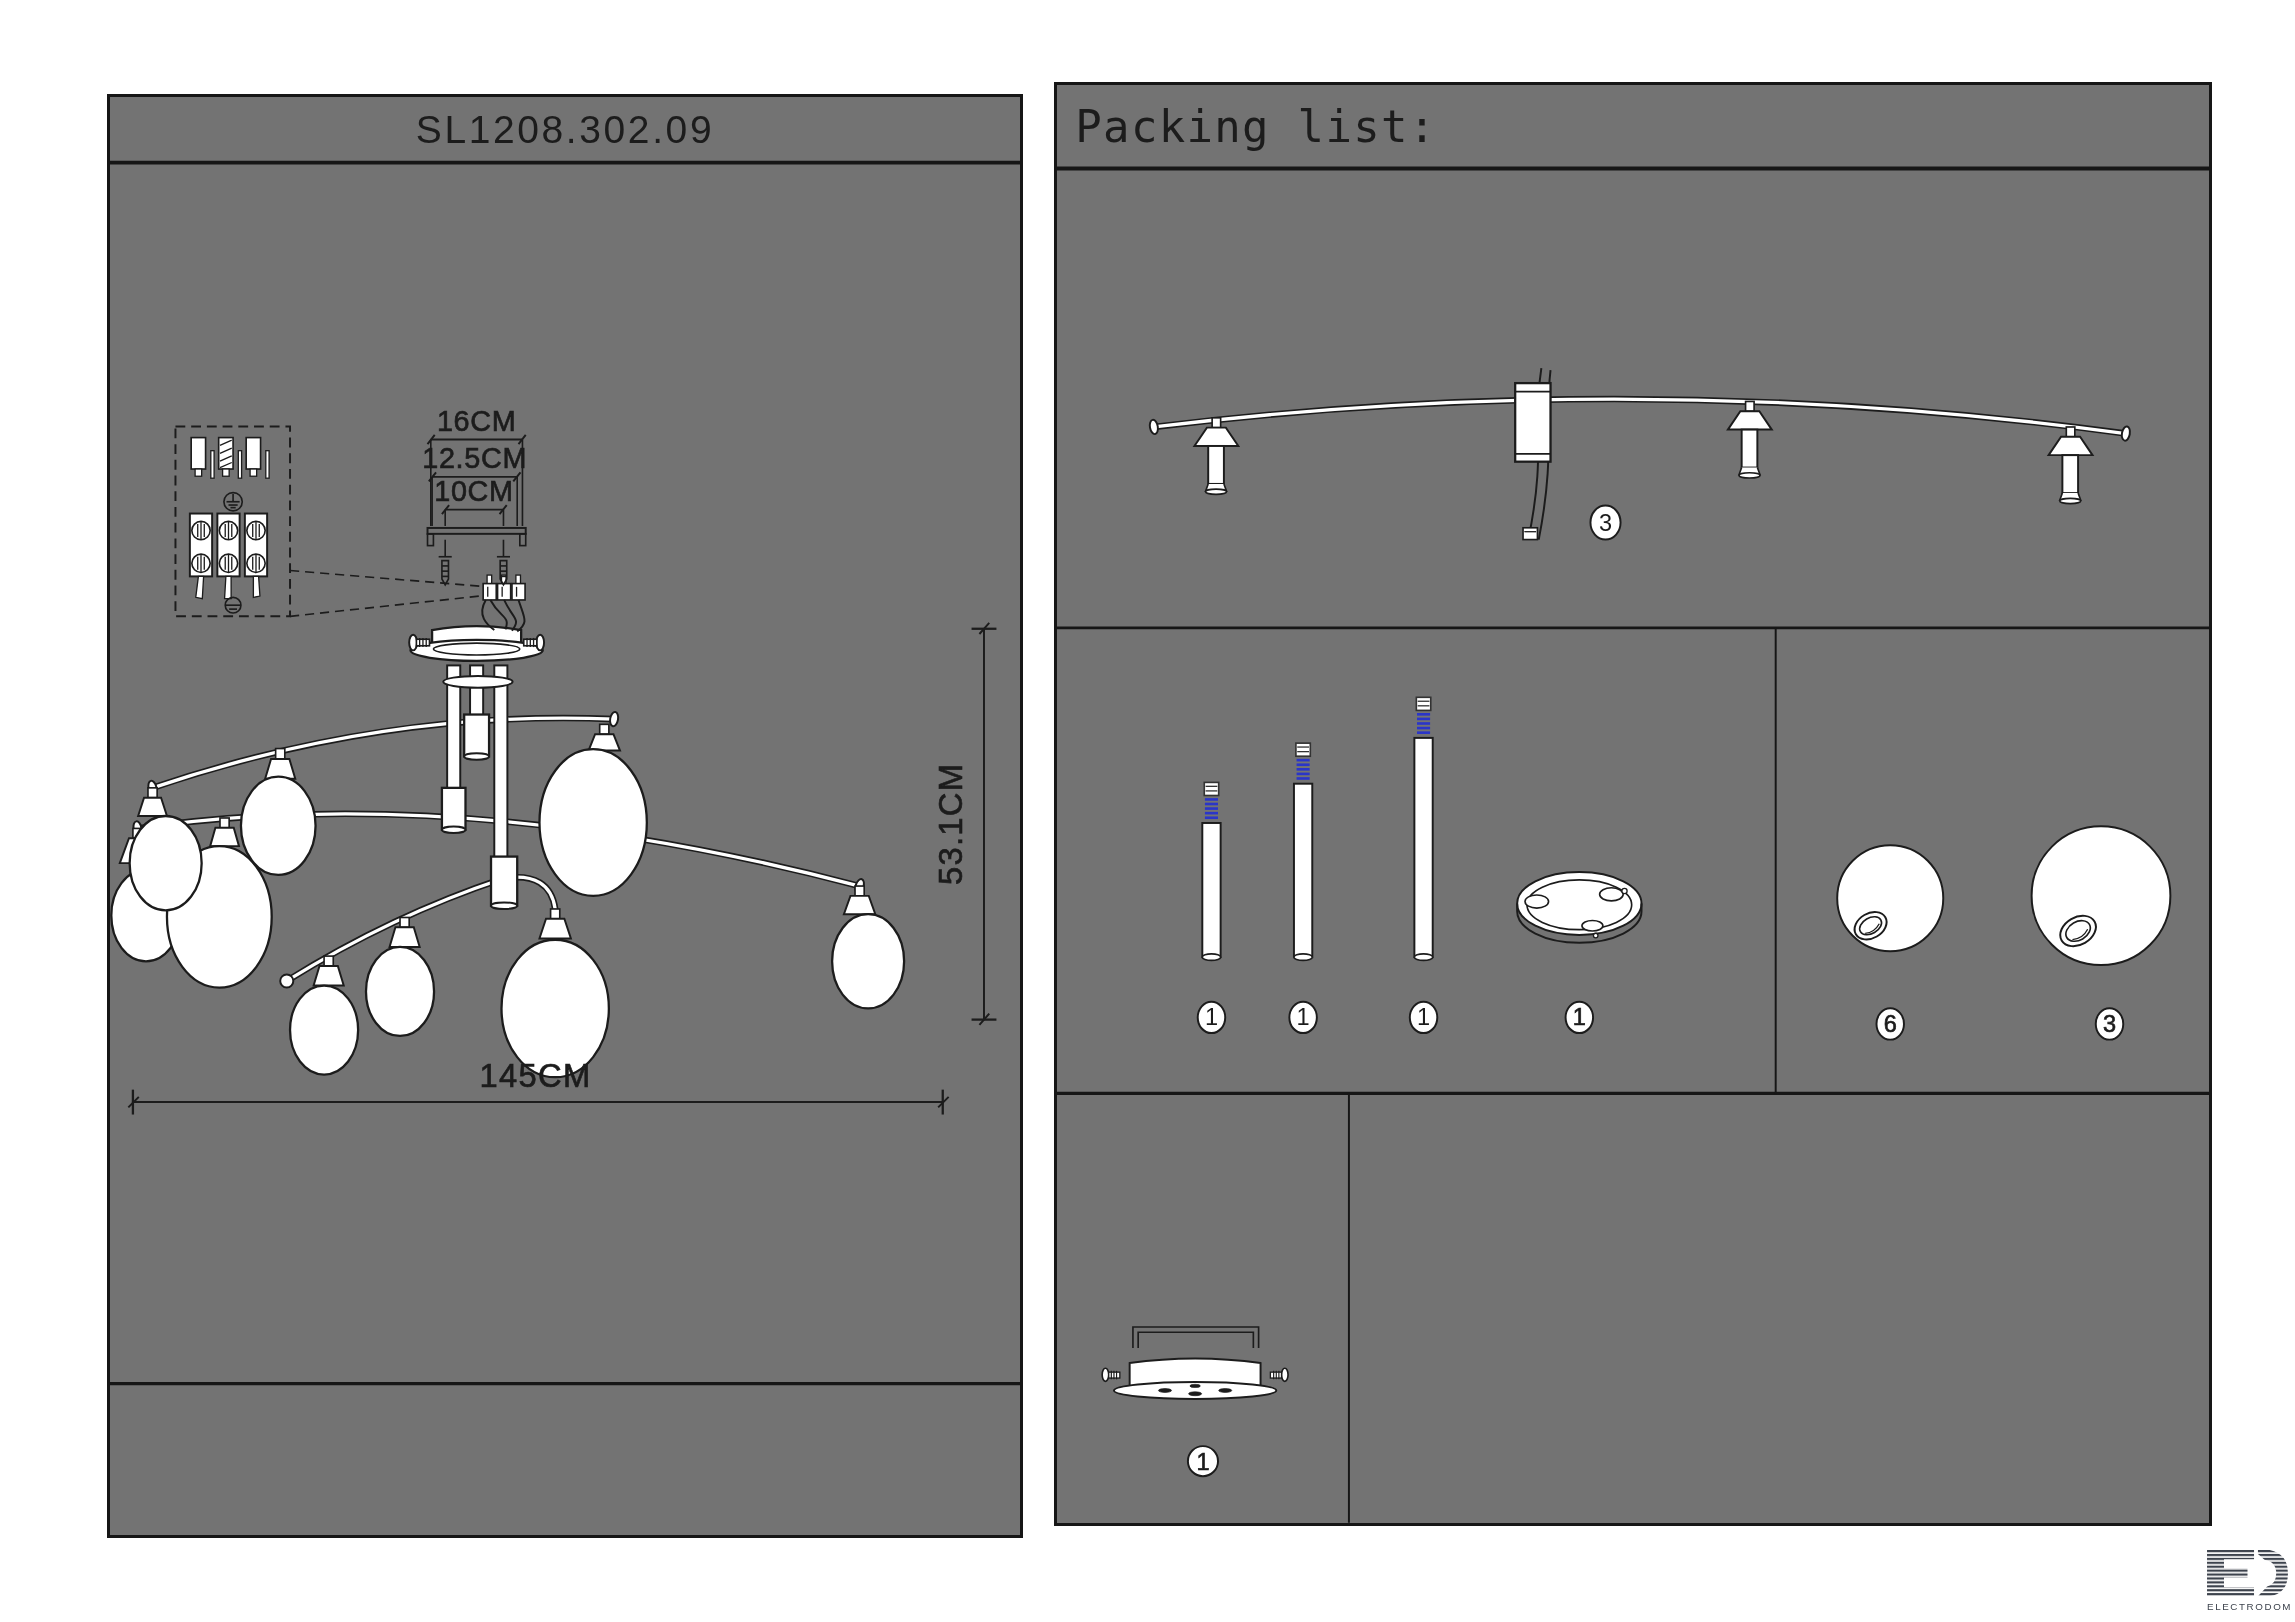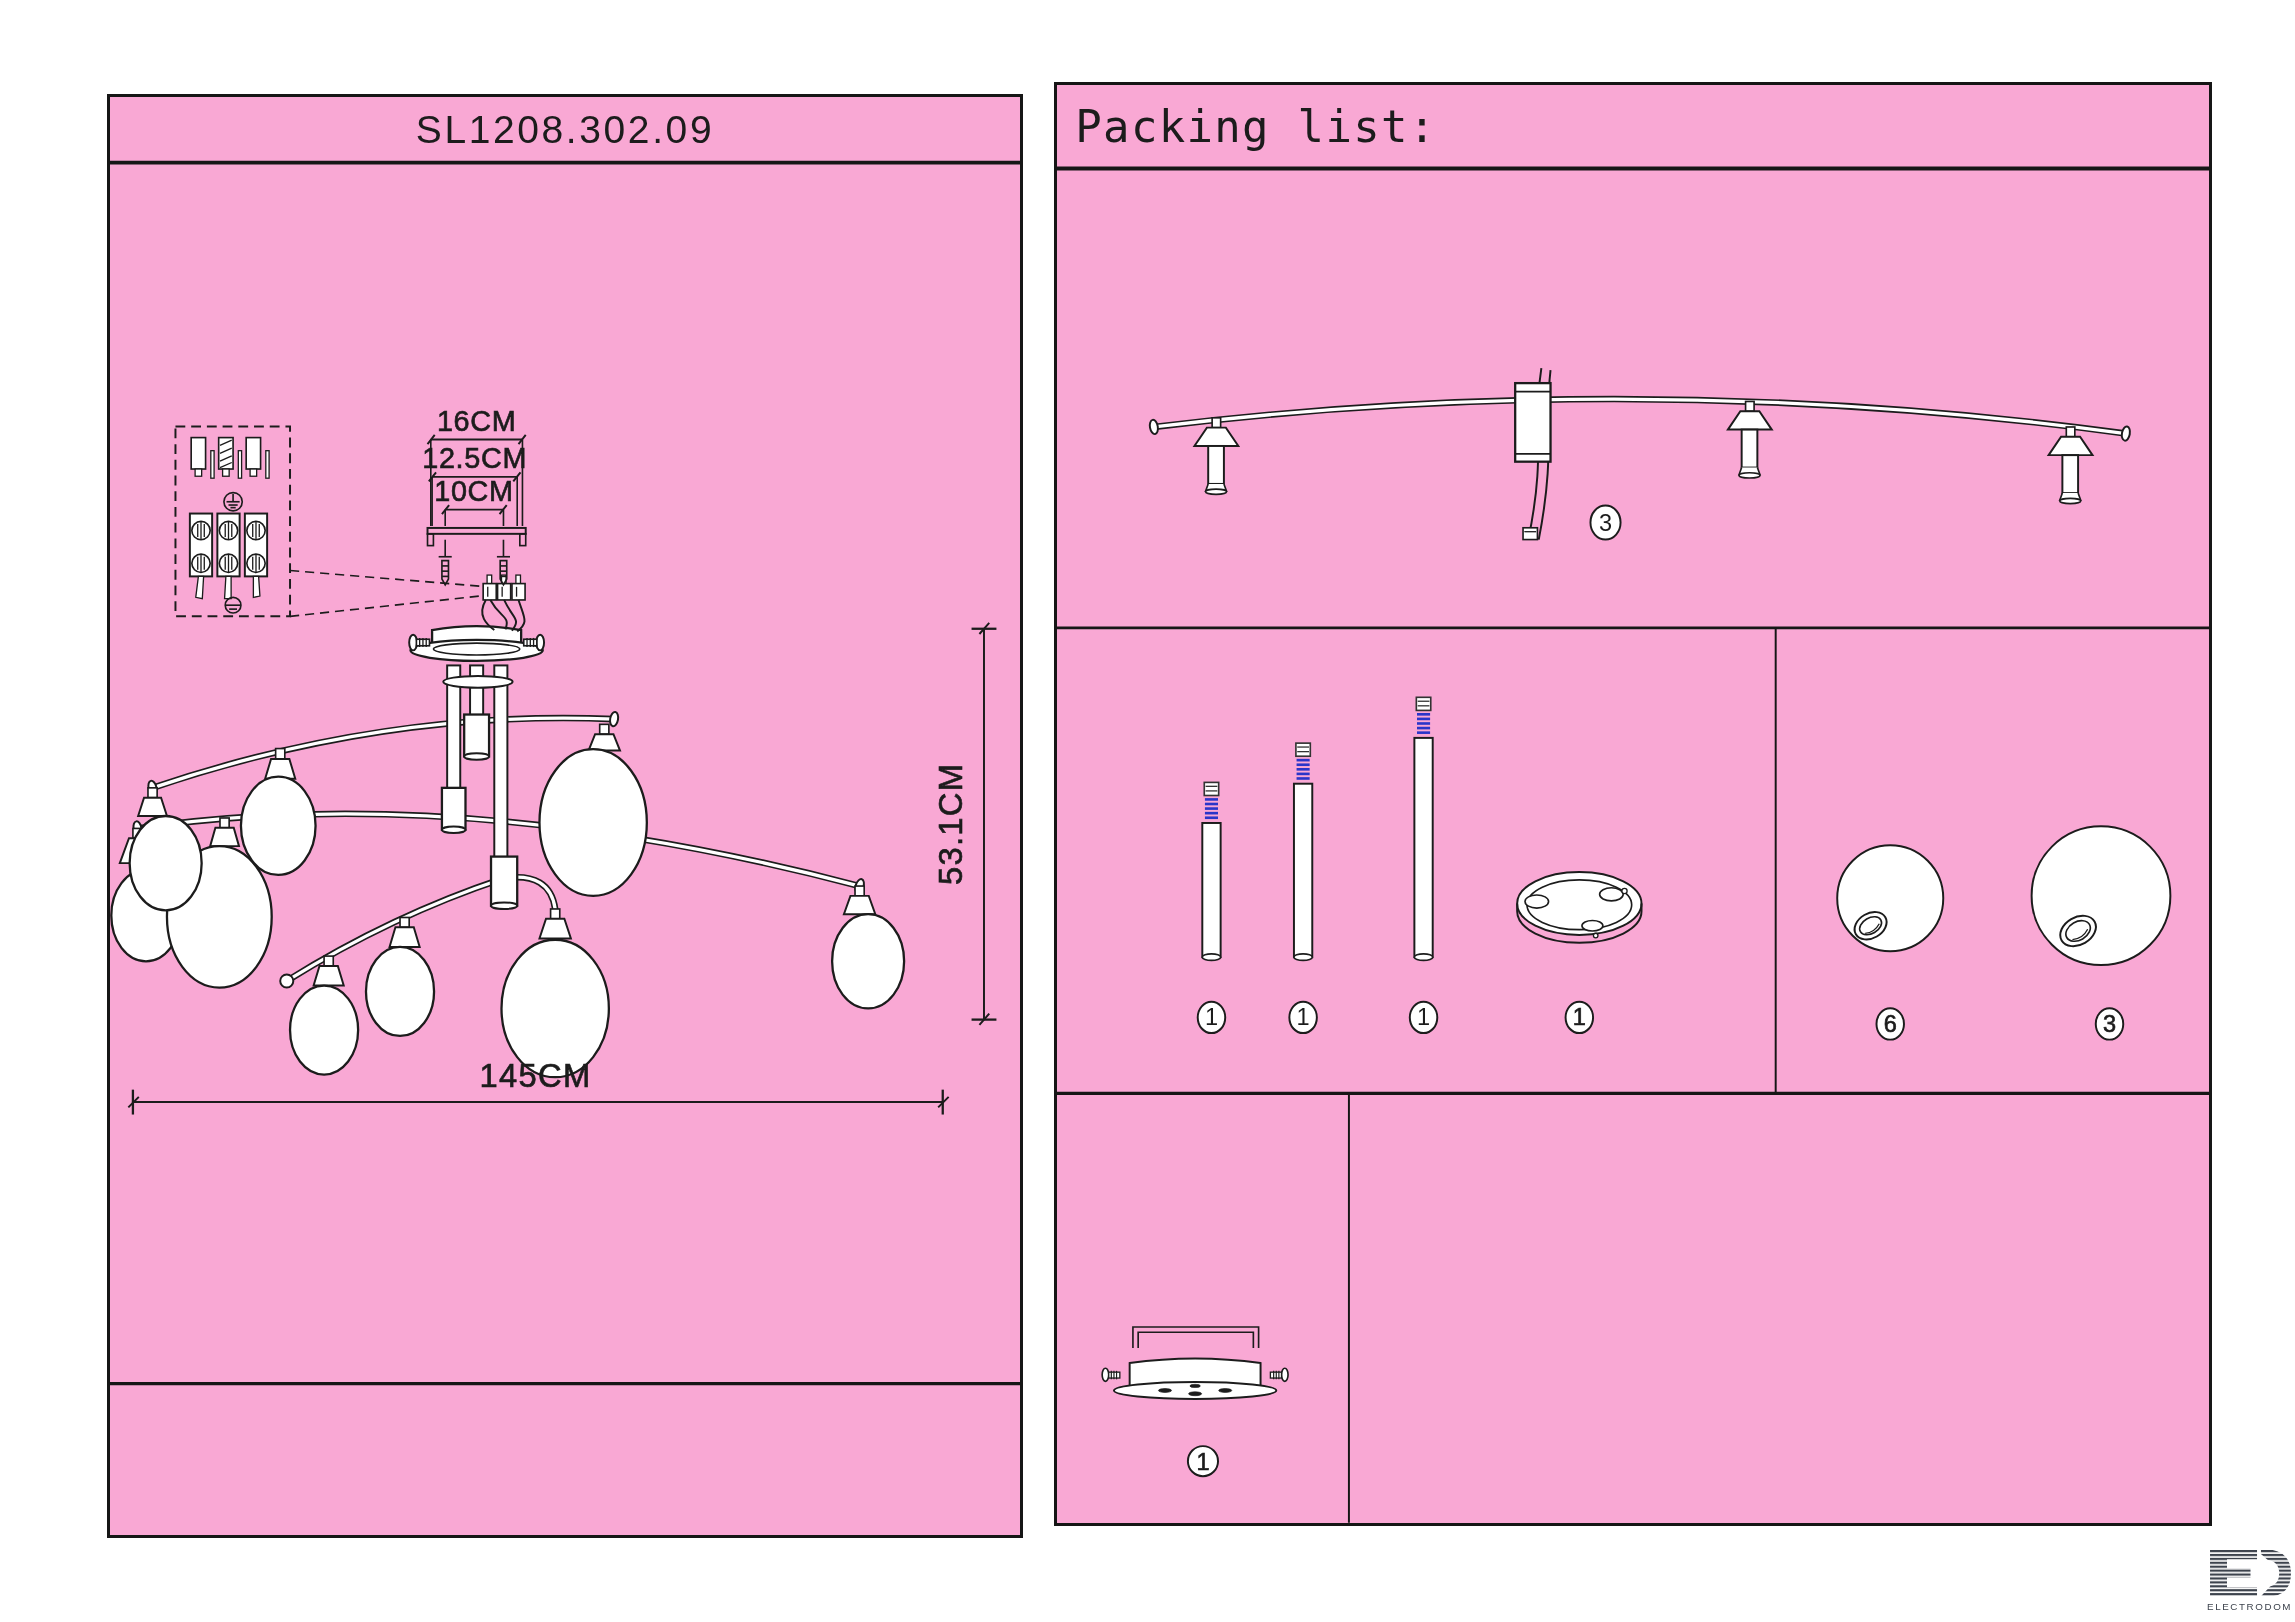--- a/index.html
+++ b/index.html
@@ -1,29 +1,29 @@
 <!DOCTYPE html>
 <html style="font-size:10.5px"><head>
 <meta charset="utf-8">
 <style>
   html,body{margin:0;padding:0;background:#ffffff;}
   body{width:2295px;height:1622px;position:relative;font-family:"Liberation Sans",sans-serif;color:#1c1c1c;}
-  .panel{position:absolute;border:3.3px solid #161616;background:#f9a8d4;box-sizing:border-box;}
+  .panel{position:absolute;border:3.3px solid #161616;background:#737373;box-sizing:border-box;}
   #left-panel{left:107px;top:94px;width:916px;height:1444px;}
   #right-panel{left:1054px;top:82px;width:1158px;height:1444px;}
   .panel svg{position:absolute;left:0;top:0;width:100%;height:100%;}
   #model-title{position:absolute;left:0;top:0;width:100%;height:65px;display:flex;align-items:center;justify-content:center;
     font-size:39px;letter-spacing:2.6px;font-family:"Liberation Sans",sans-serif;font-weight:500;}
   #packing-title{position:absolute;left:18.3px;top:11.8px;height:60px;display:flex;align-items:center;
     font-family:"DejaVu Sans Mono","Liberation Mono",monospace;font-size:44px;letter-spacing:1.3px;}
   text{font-family:"Liberation Sans",sans-serif;fill:#1c1c1c;}
   .dim{font-size:44px;letter-spacing:1px;}
   .dimbig{font-size:50px;letter-spacing:2px;}
   .qty{font-size:36px;}
-  #logo{position:absolute;left:2207px;top:1550px;width:84px;text-align:right;}
+  #logo{position:absolute;left:2207px;top:1550px;width:84px;text-align:left;}
   #logo-text{font-size:9.8px;letter-spacing:1.6px;color:#3d434d;margin-top:2px;font-family:"Liberation Sans",sans-serif;}
 </style>
 </head>
 <body>
 
 <div id="left-panel" class="panel">
   <div id="model-title">SL1208.302.09</div>
 
   <svg viewBox="0 0 1390 2196">
 

